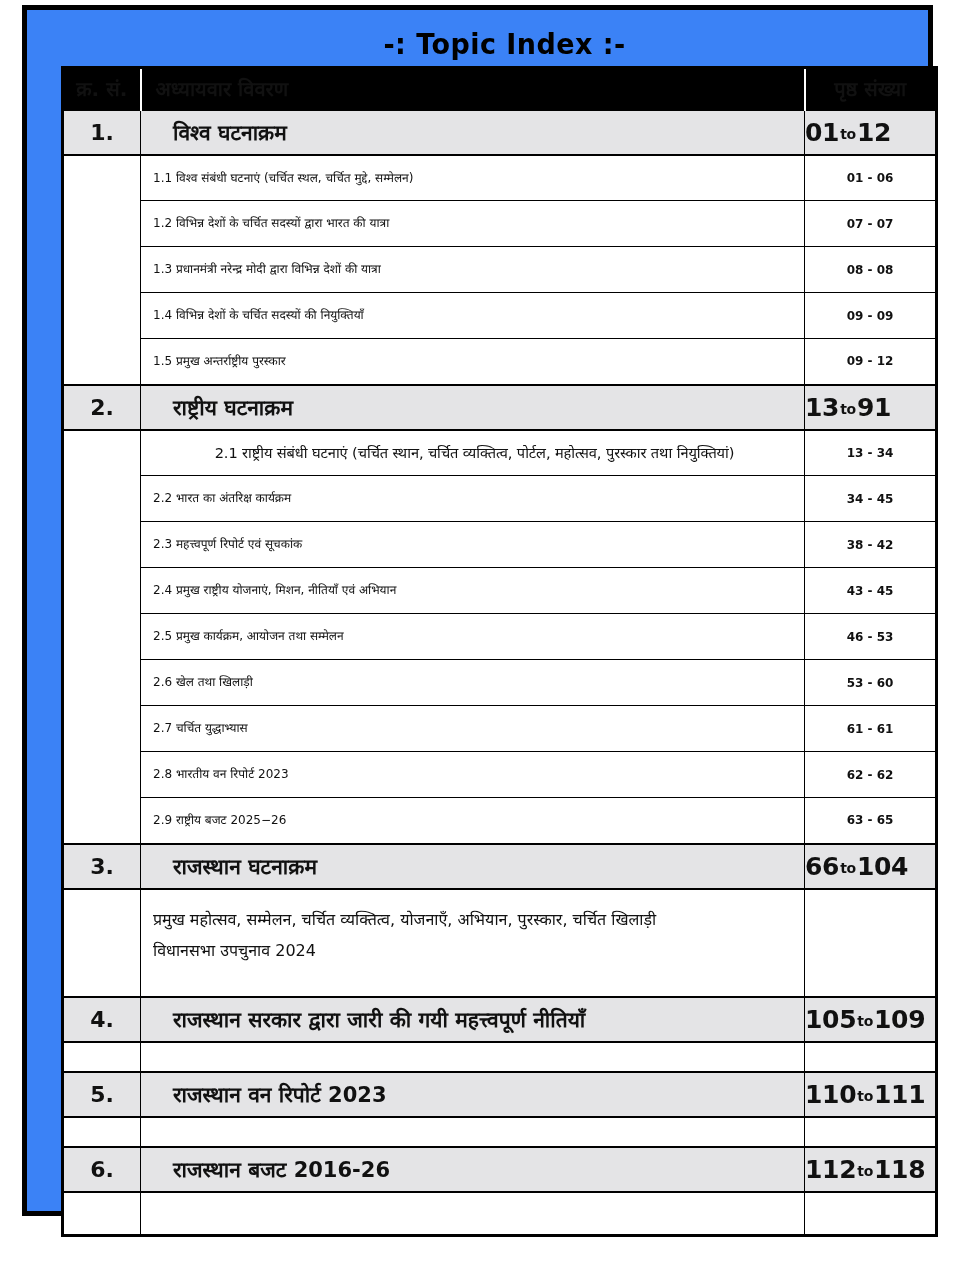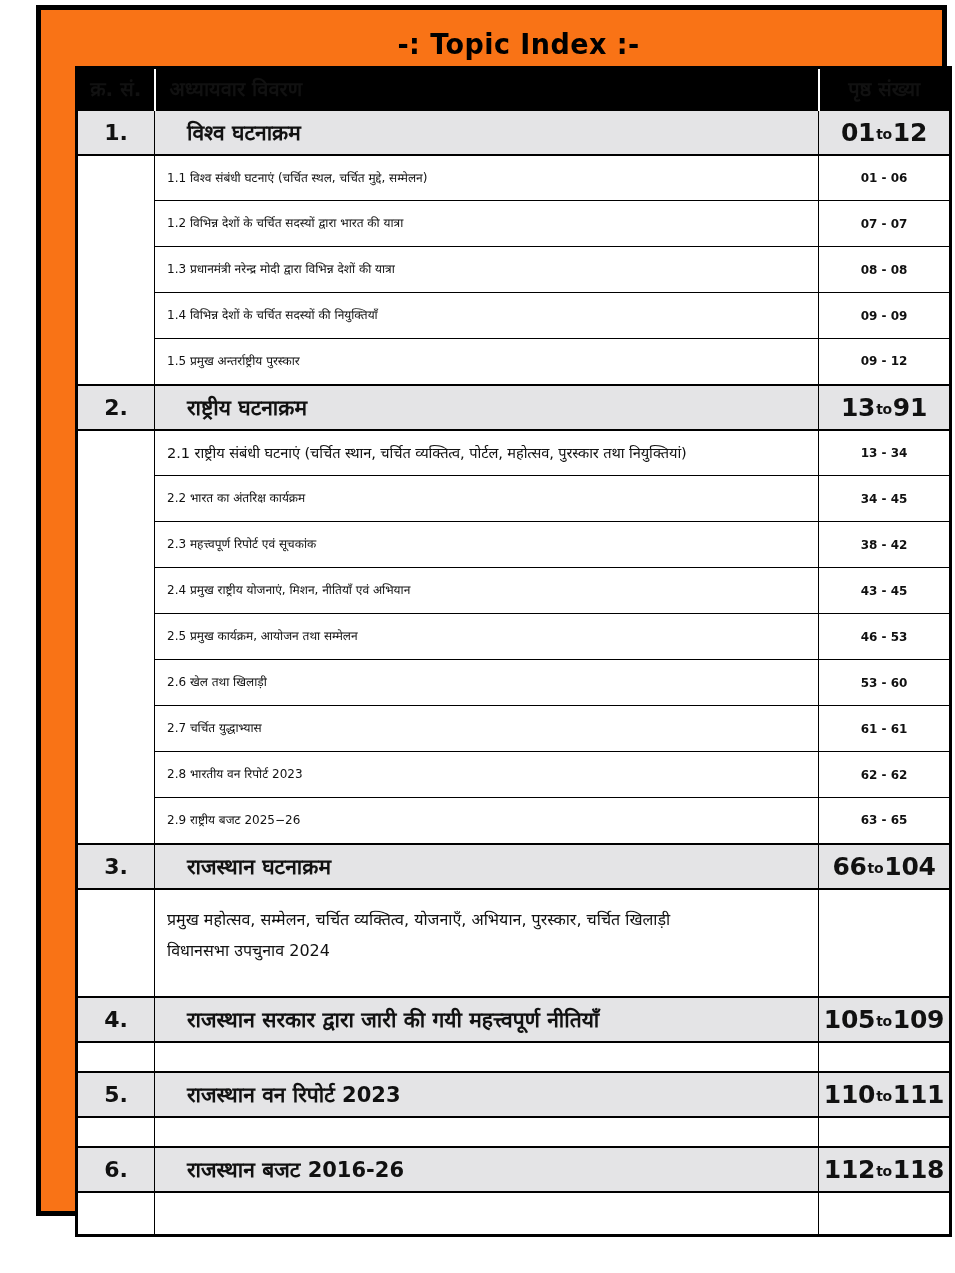--- a/index.html
+++ b/index.html
@@ -15,26 +15,26 @@
     position: relative;
     width: 955px;
     height: 1273px;
     background: #ffffff;
     overflow: hidden;
   }
 
   
   .outer-frame {
     position: absolute;
-    left: 36px;
+    left: 22px;
     top: 5px;
     width: 911px;
     height: 1211px;
     border: 5px solid #000000;
-    background: #f97316;
+    background: #3b82f6;
   }
 
   .inner-pad {
     position: absolute;
     left: 31px;
     top: 12px;
     width: 893px;
     height: 1234px;
   }
 
@@ -99,21 +99,20 @@
     text-align: center;
     font-size: 22px;
     font-weight: bold;
   }
   tr.chapter td.desc {
     padding-left: 32px;
     font-size: 21px;
     font-weight: bold;
   }
   tr.chapter td.page {
-    text-align: center;
     font-size: 25px;
     font-weight: bold;
     letter-spacing: -0.3px;
     margin-top: 20px;
   }
   tr.chapter td.page .to {
     font-size: 14px;
     font-weight: bold;
     vertical-align: 2px;
     padding: 0 1px;
@@ -146,21 +145,21 @@
     padding: 14px 12px 30px 12px;
     font-size: 16px;
     line-height: 1.95;
     height: 92px;
   }
 
   
   tr.empty td { background: #ffffff; height: 30px; }
   tr.empty-tall td { background: #ffffff; height: 44px; }
 
-  .nowrap { white-space: nowrap; }
+  .nowrap { white-space: nowrap; text-align: center; }
 </style>
 </head>
 <body>
 
 <div class="page">
   <div class="outer-frame">
     <div class="inner-pad">
 
       <div class="doc-title">-: Topic Index :-</div>
 

